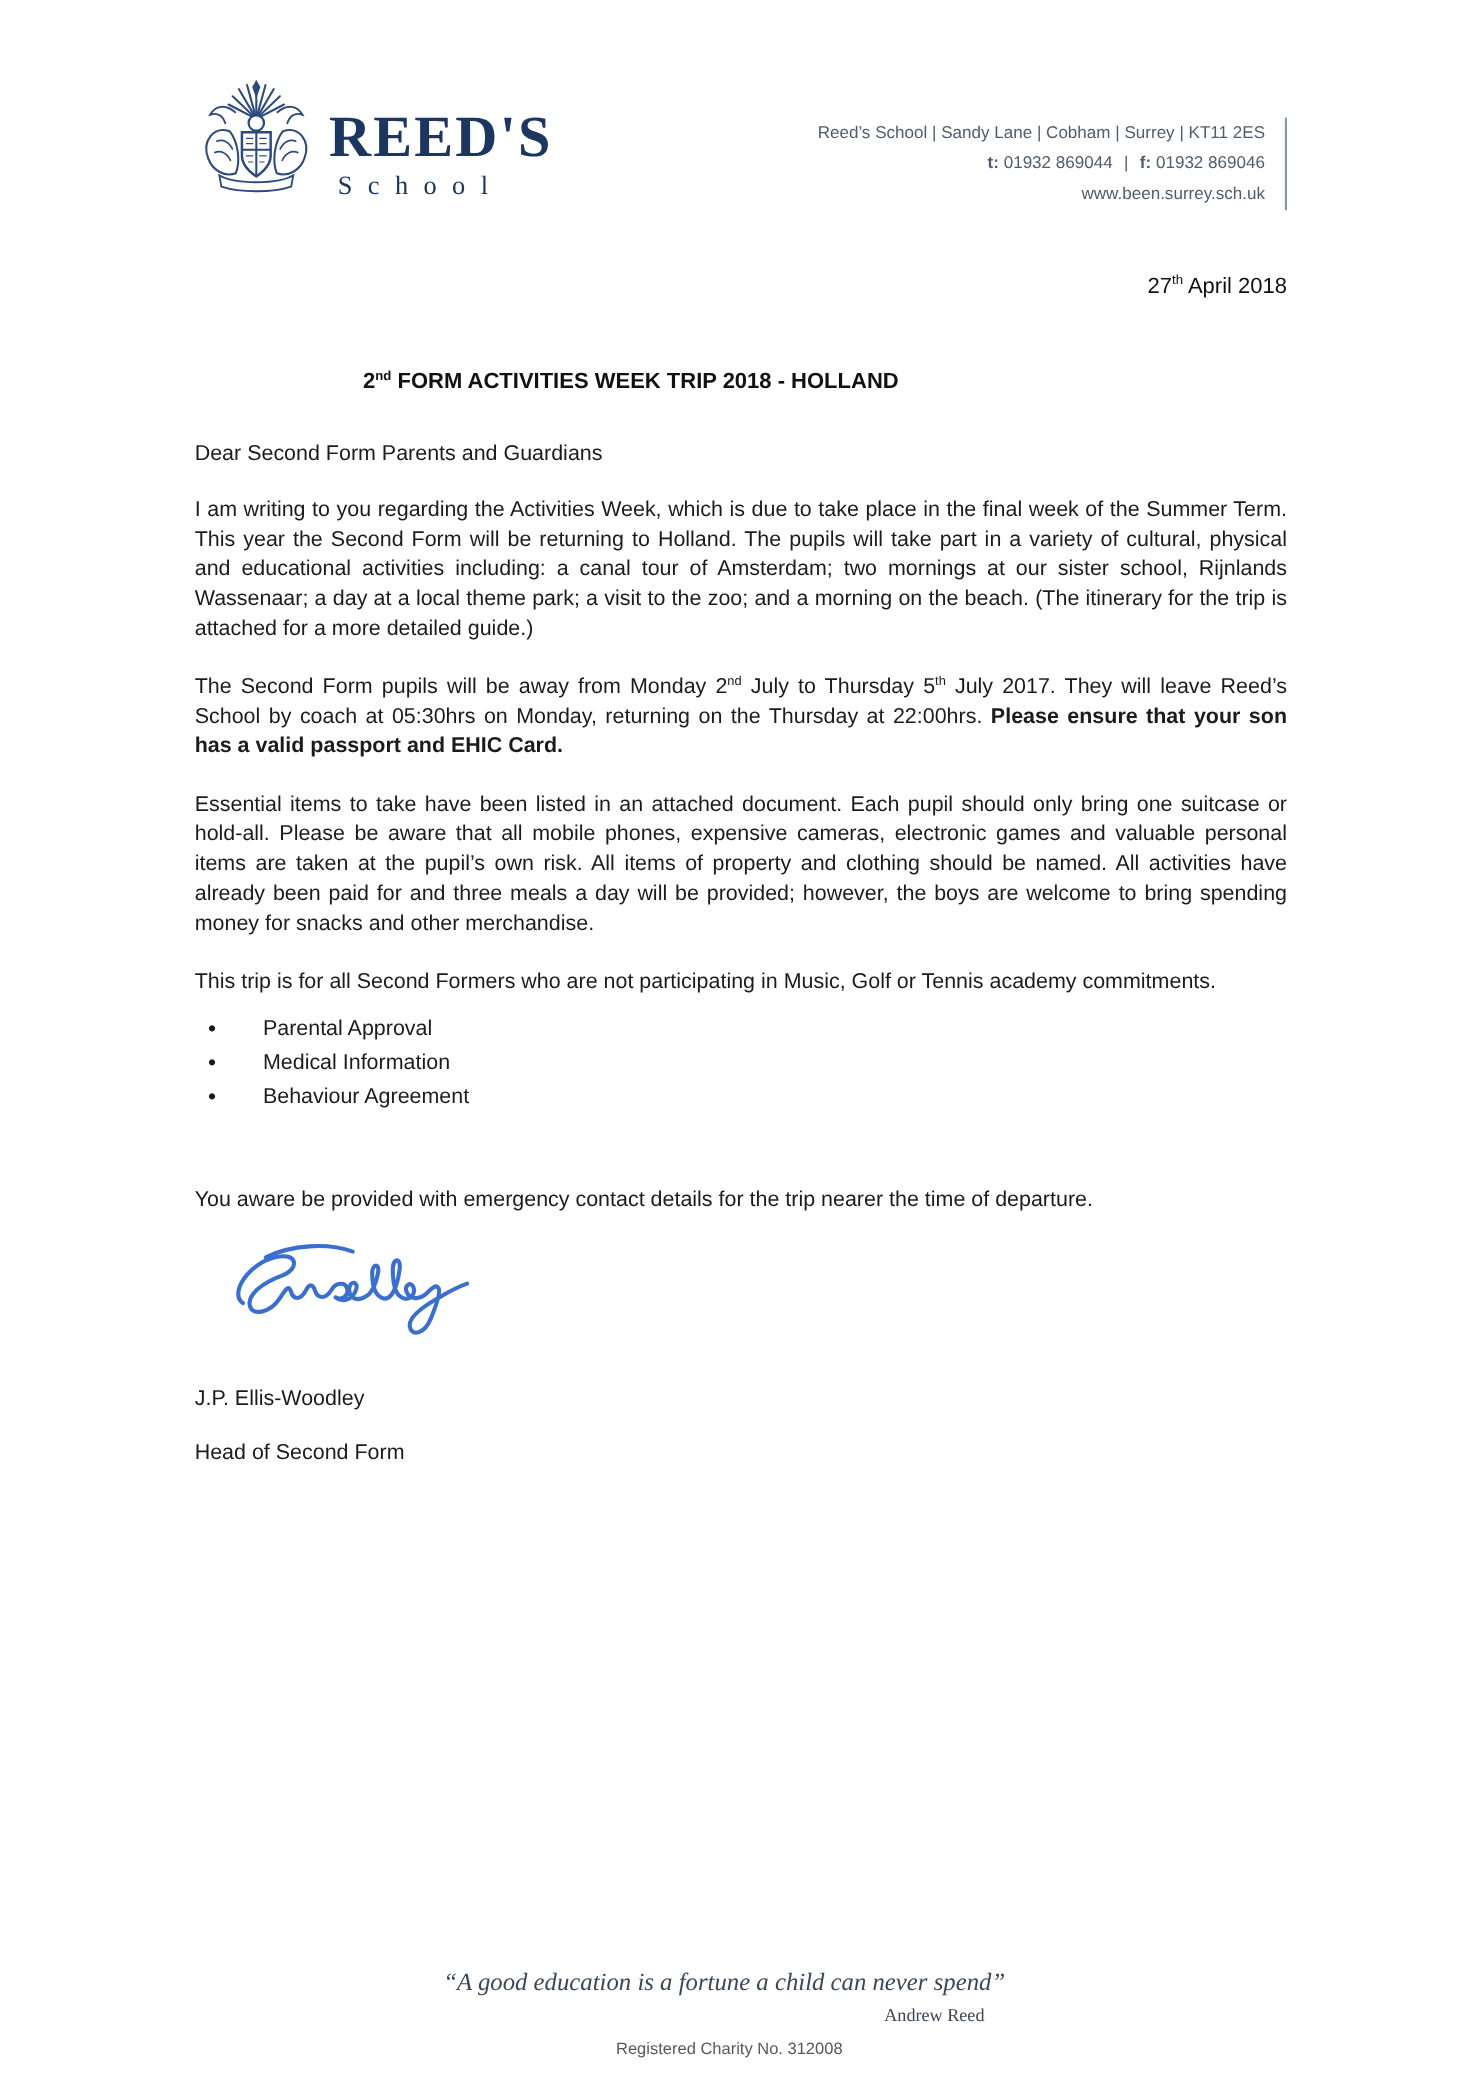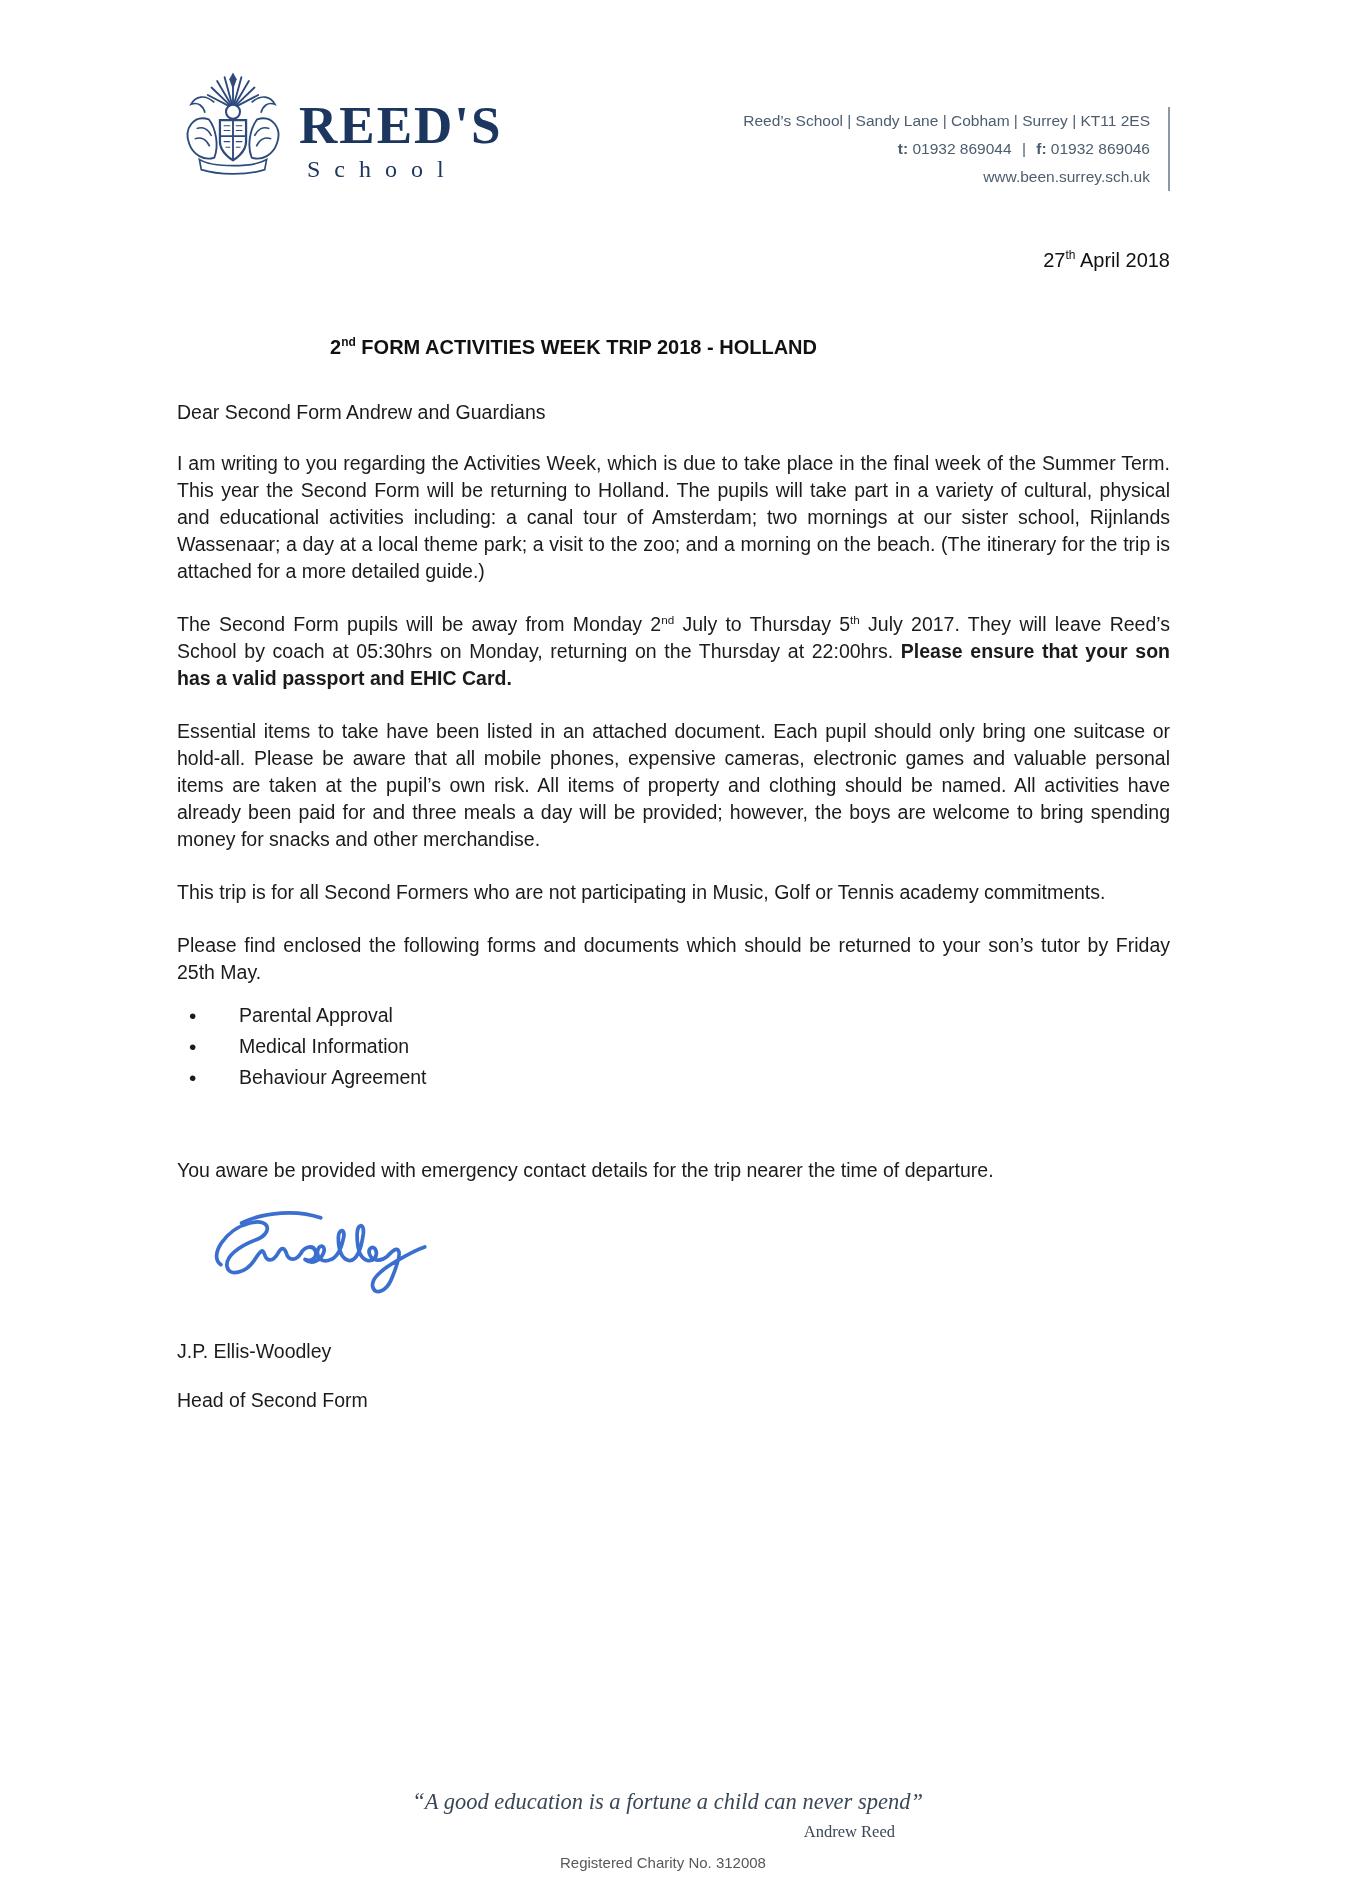--- a/index.html
+++ b/index.html
@@ -92,21 +92,21 @@
   .sig-name { margin-top: 40px; font-size: 19.5px; }
   .sig-role { margin-top: 26px; font-size: 19.5px; }
 
   
   .footer { position: absolute; left: 330px; top: 1776px; width: 520px; }
   .quote {
     font-family: "Liberation Serif", serif;
     font-style: italic;
     font-size: 22.5px;
     color: #3a4757;
-    text-align: right;
+    text-align: left;
     white-space: nowrap;
   }
   .quote-author {
     font-family: "Liberation Serif", serif;
     font-size: 16.5px;
     color: #3a4757;
     text-align: right;
     padding-right: 28px;
     margin-top: 7px;
   }
@@ -164,31 +164,30 @@
         <span>01932 869046</span>
       </div>
       <div class="addr-line">www.been.surrey.sch.uk</div>
     </div>
   </header>
 
   <div class="date-line"><span>27</span><sup class="ord">th</sup><span> April 2018</span></div>
 
   <h1 class="title"><span>2</span><sup class="ord">nd</sup><span> FORM ACTIVITIES WEEK TRIP 2018 - HOLLAND</span></h1>
 
-  <p class="salutation">Dear Second Form Andrew and Guardians</p>
+  <p class="salutation">Dear Second Form Parents and Guardians</p>
 
   <p class="body-p">I am writing to you regarding the Activities Week, which is due to take place in the final week of the Summer Term. This year the Second Form will be returning to Holland. The pupils will take part in a variety of cultural, physical and educational activities including: a canal tour of Amsterdam; two mornings at our sister school, Rijnlands Wassenaar; a day at a local theme park; a visit to the zoo; and a morning on the beach. (The itinerary for the trip is attached for a more detailed guide.)</p>
 
   <p class="body-p"><span>The Second Form pupils will be away from Monday 2</span><sup class="ord">nd</sup><span> July to Thursday 5</span><sup class="ord">th</sup><span> July 2017.  They will leave Reed’s School by coach at 05:30hrs on Monday, returning on the Thursday at 22:00hrs. </span><strong>Please ensure that your son has a valid passport and EHIC Card.</strong></p>
 
   <p class="body-p">Essential items to take have been listed in an attached document. Each pupil should only bring one suitcase or hold-all.  Please be aware that all mobile phones, expensive cameras, electronic games and valuable personal items are taken at the pupil’s own risk. All items of property and clothing should be named. All activities have already been paid for and three meals a day will be provided; however, the boys are welcome to bring spending money for snacks and other merchandise.</p>
 
   <p class="body-p">This trip is for all Second Formers who are not participating in Music, Golf or Tennis academy commitments.</p>
 
-  <p class="body-p">Please find enclosed the following forms and documents which should be returned to your son’s tutor by Friday 25th May.</p>
 
   <ul class="enclosures">
     <li>Parental Approval</li>
     <li>Medical Information</li>
     <li>Behaviour Agreement</li>
   </ul>
 
   <p class="body-p emergency">You aware be provided with emergency contact details for the trip nearer the time of departure.</p>
 
 

